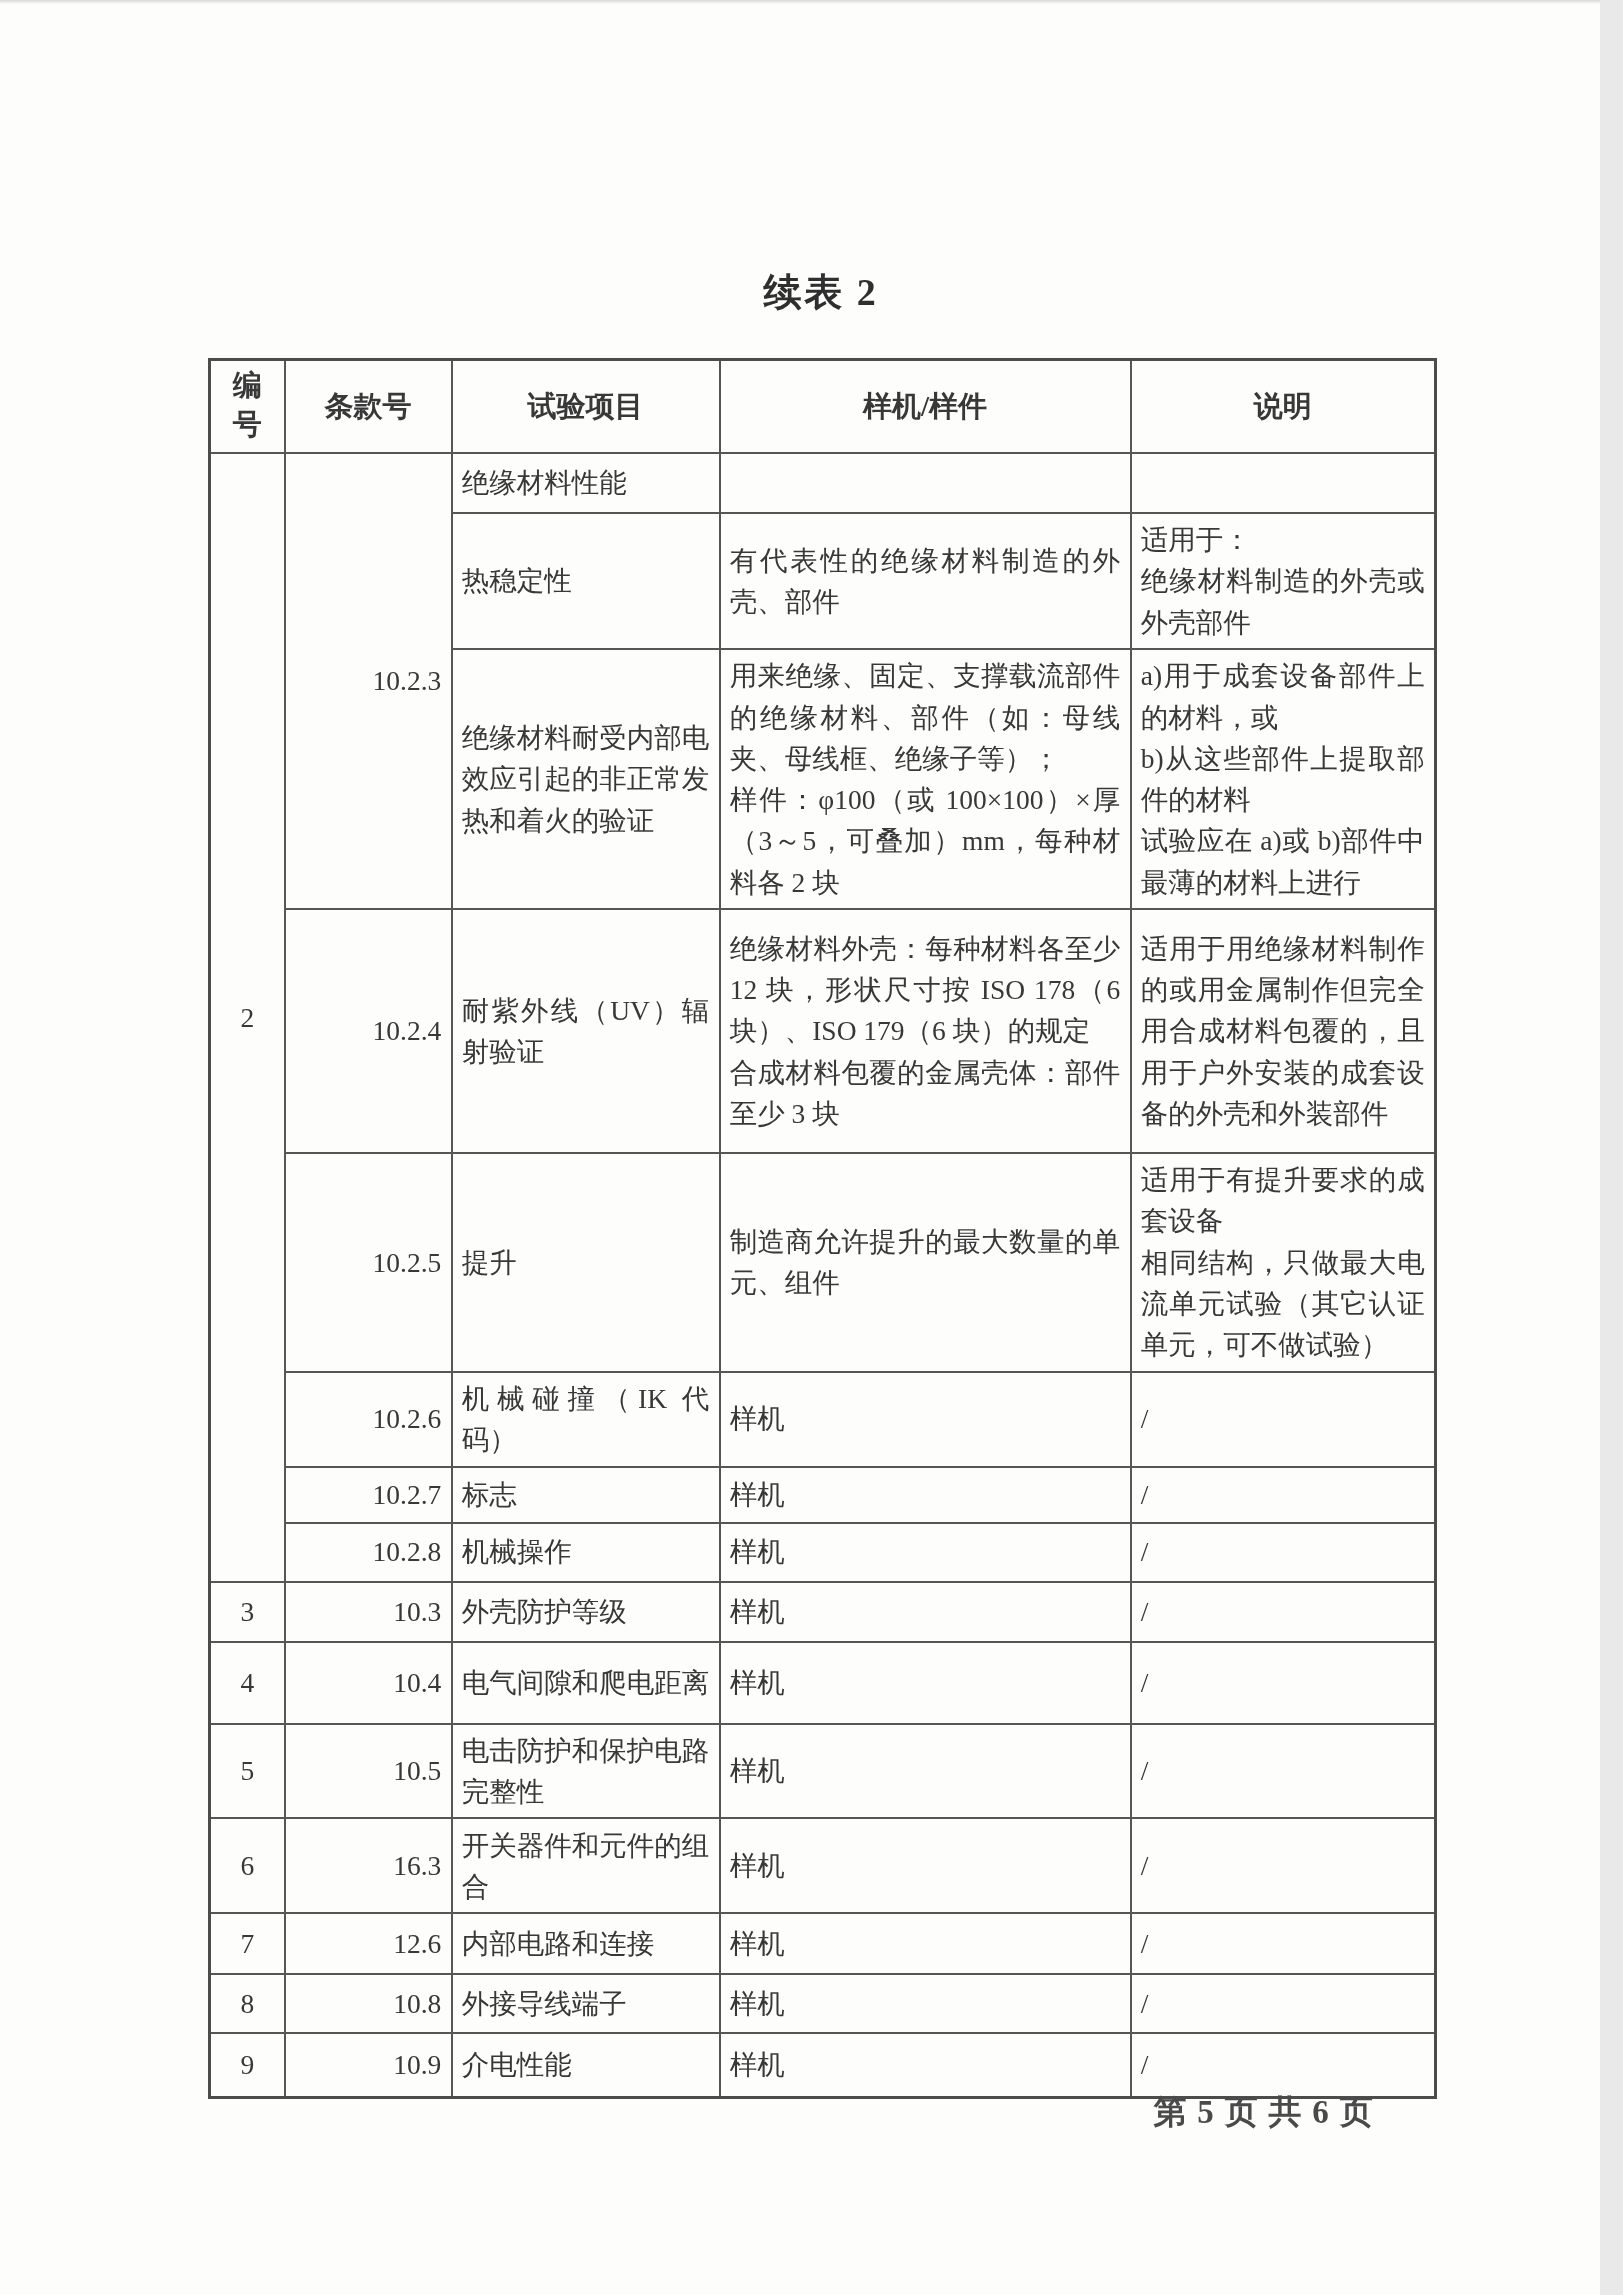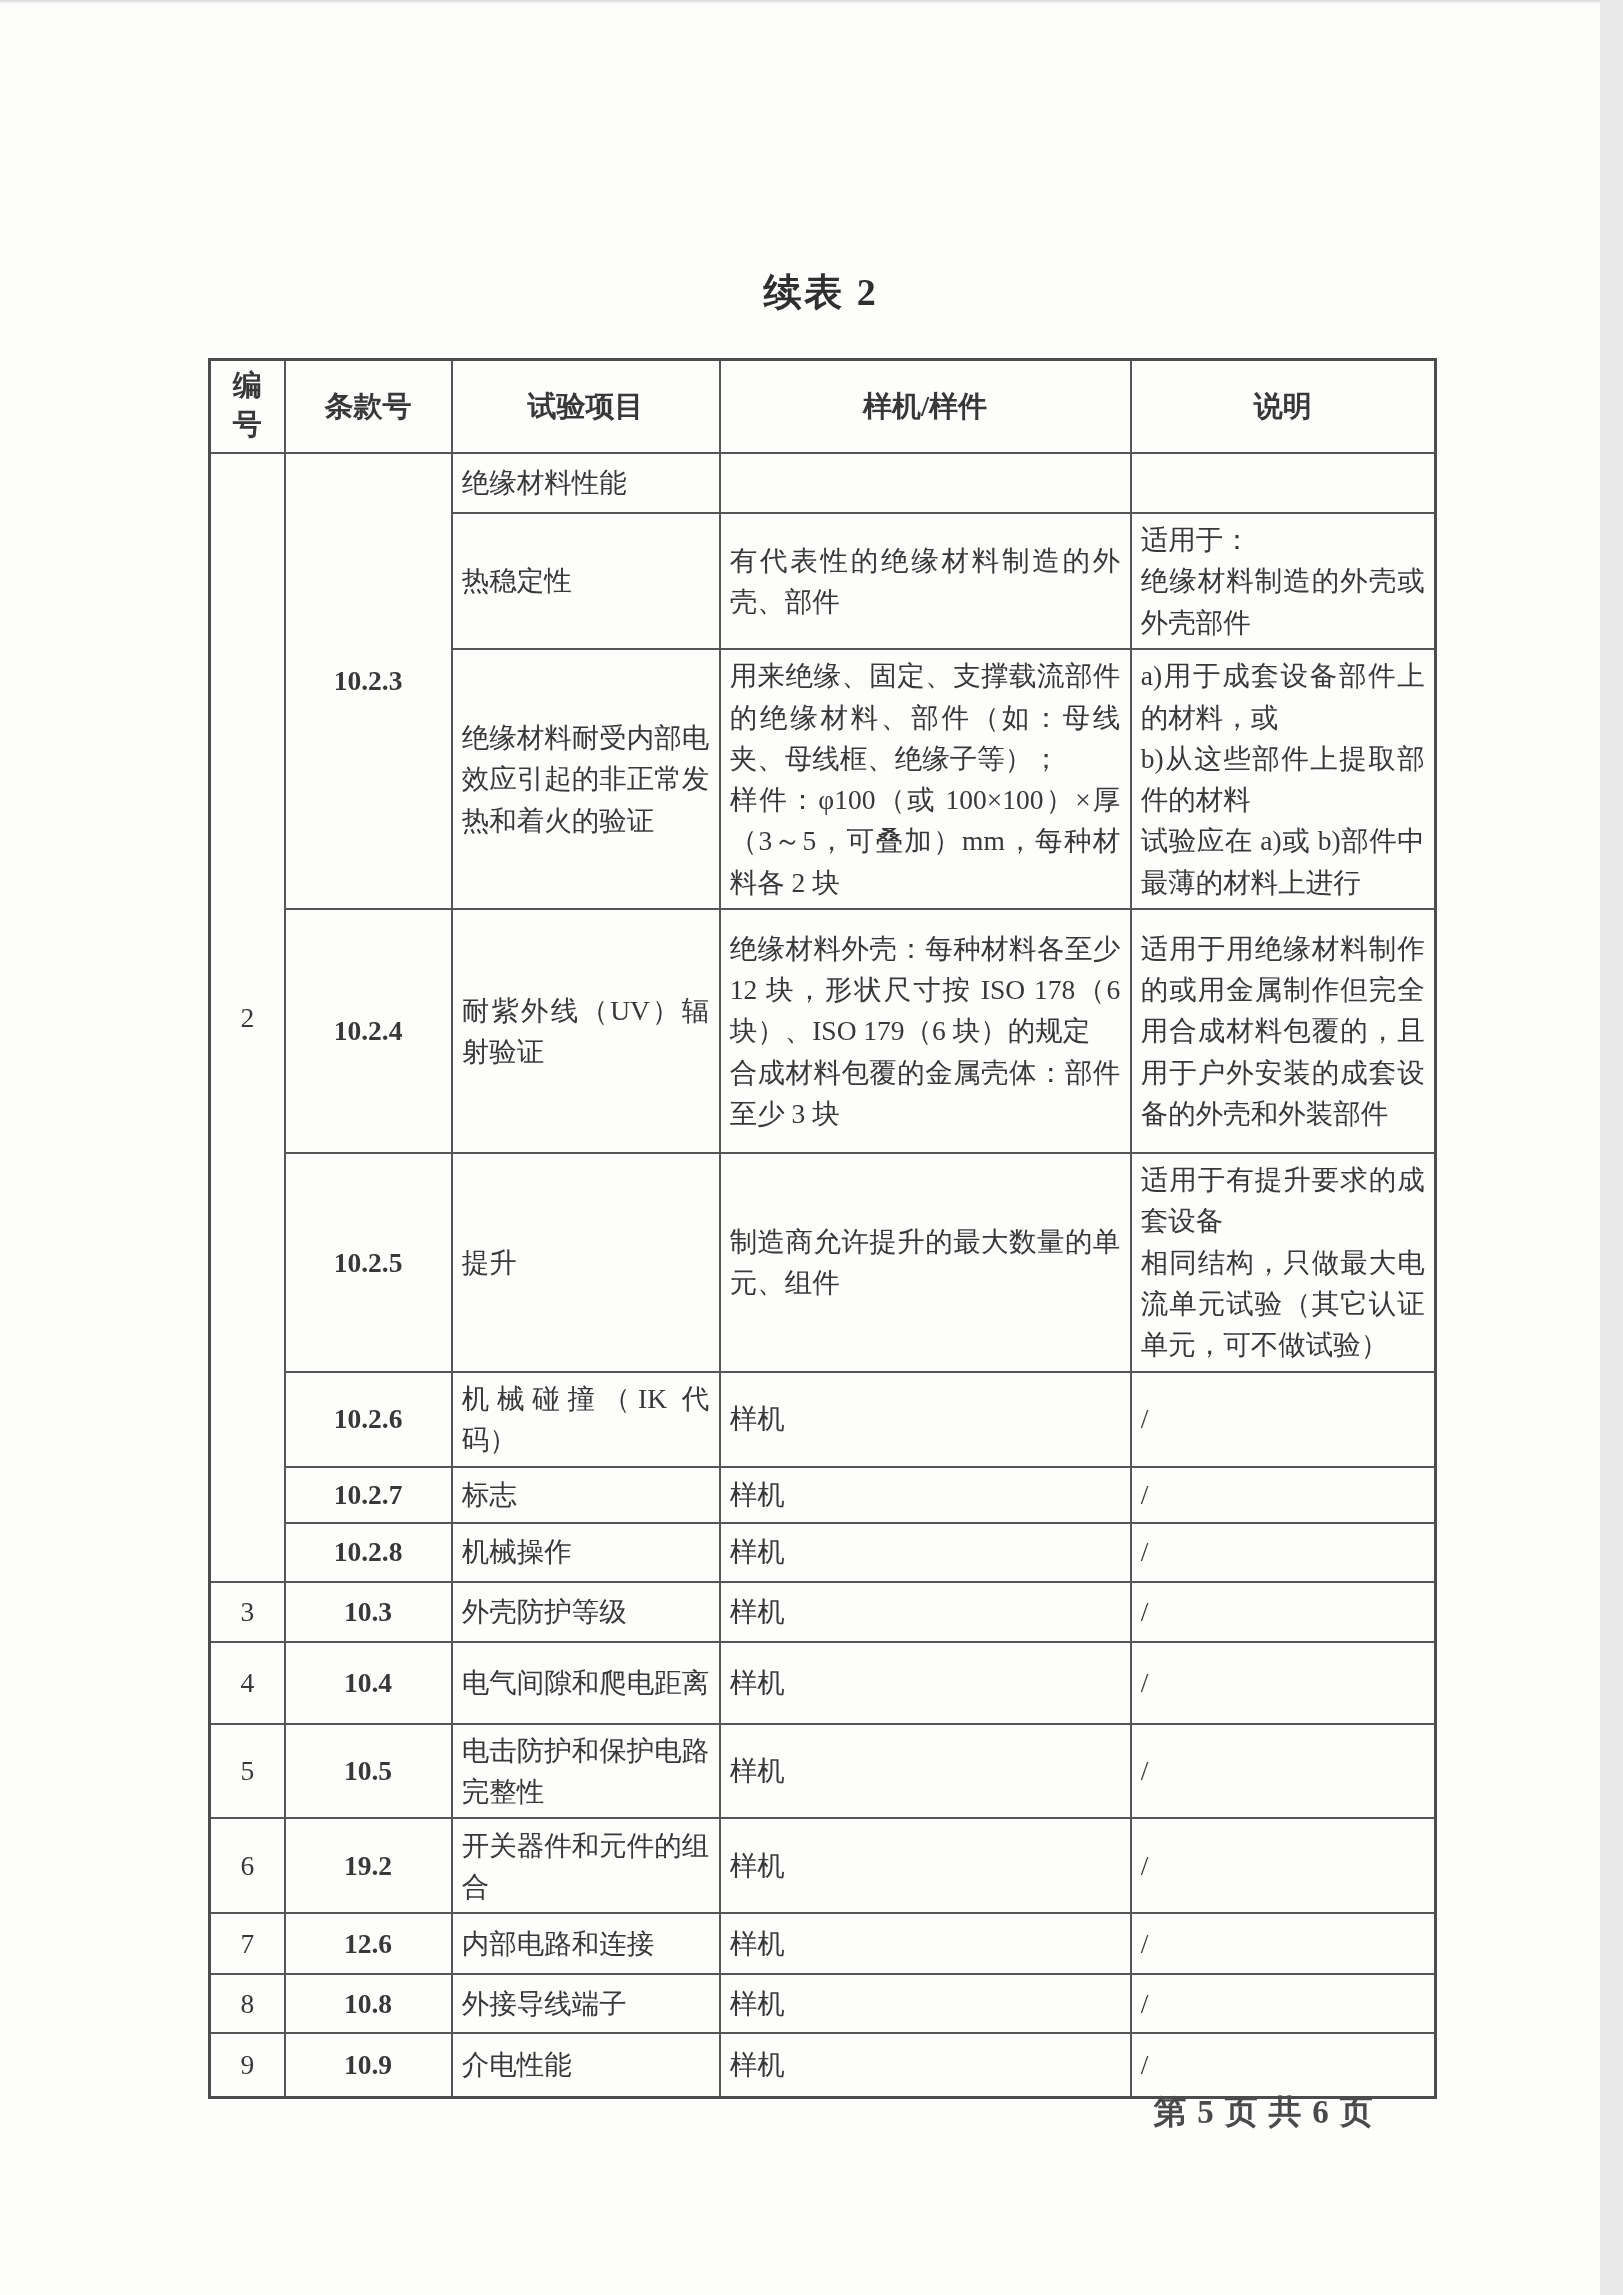--- a/index.html
+++ b/index.html
@@ -39,21 +39,21 @@
     word-break:break-word;
     padding:5.2px 9.2px;
     box-sizing:border-box;
   }
   table.report th{
     font-weight:bold;font-size:29px;text-align:center;
     border-bottom-width:2.6px;
   }
   th.h-no span{display:inline-block;width:1.05em;line-height:1.35;}
   .col-no{text-align:center;}
-  .col-clause{text-align:center;font-weight:bold;}
+  .col-clause{text-align:right;}
   .col-item{text-align:justify;padding-right:26px;}
   .col-sample{text-align:justify;padding-right:46px;}
   .col-note{text-align:justify;padding-right:9.2px;}
   tr.rh-head{height:84px;}
   tr.rh1{height:60px;}  tr.rh2{height:124px;} tr.rh3{height:246px;}
   tr.rh4{height:244px;} tr.rh5{height:200px;} tr.rh6{height:82px;}
   tr.rh7{height:56px;}  tr.rh8{height:59px;}  tr.rh9{height:60px;}
   tr.rh10{height:82px;}tr.rh11{height:82px;}tr.rh12{height:83px;}
   tr.rh13{height:61px;} tr.rh14{height:59px;} tr.rh15{height:64px;}
   .footer{
@@ -156,21 +156,21 @@
       </tr>
       <tr class="rh11">
         <td class="col-no">5</td>
         <td class="col-clause">10.5</td>
         <td class="col-item">电击防护和保护电路完整性</td>
         <td class="col-sample">样机</td>
         <td class="col-note">/</td>
       </tr>
       <tr class="rh12">
         <td class="col-no">6</td>
-        <td class="col-clause">19.2</td>
+        <td class="col-clause">16.3</td>
         <td class="col-item">开关器件和元件的组合</td>
         <td class="col-sample">样机</td>
         <td class="col-note">/</td>
       </tr>
       <tr class="rh13">
         <td class="col-no">7</td>
         <td class="col-clause">12.6</td>
         <td class="col-item">内部电路和连接</td>
         <td class="col-sample">样机</td>
         <td class="col-note">/</td>

